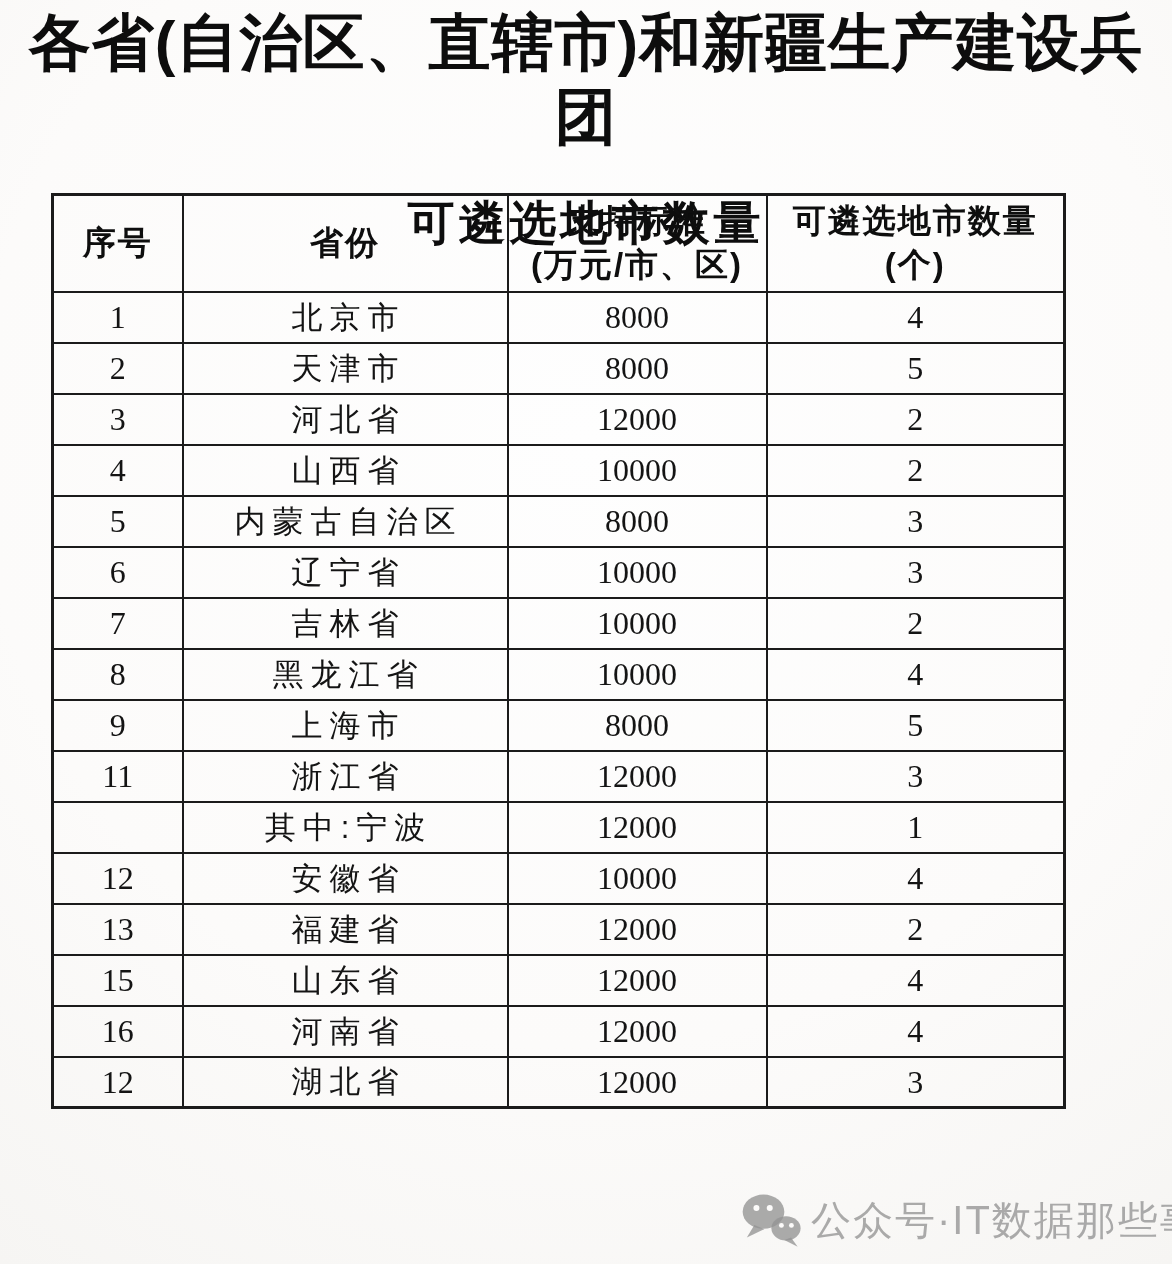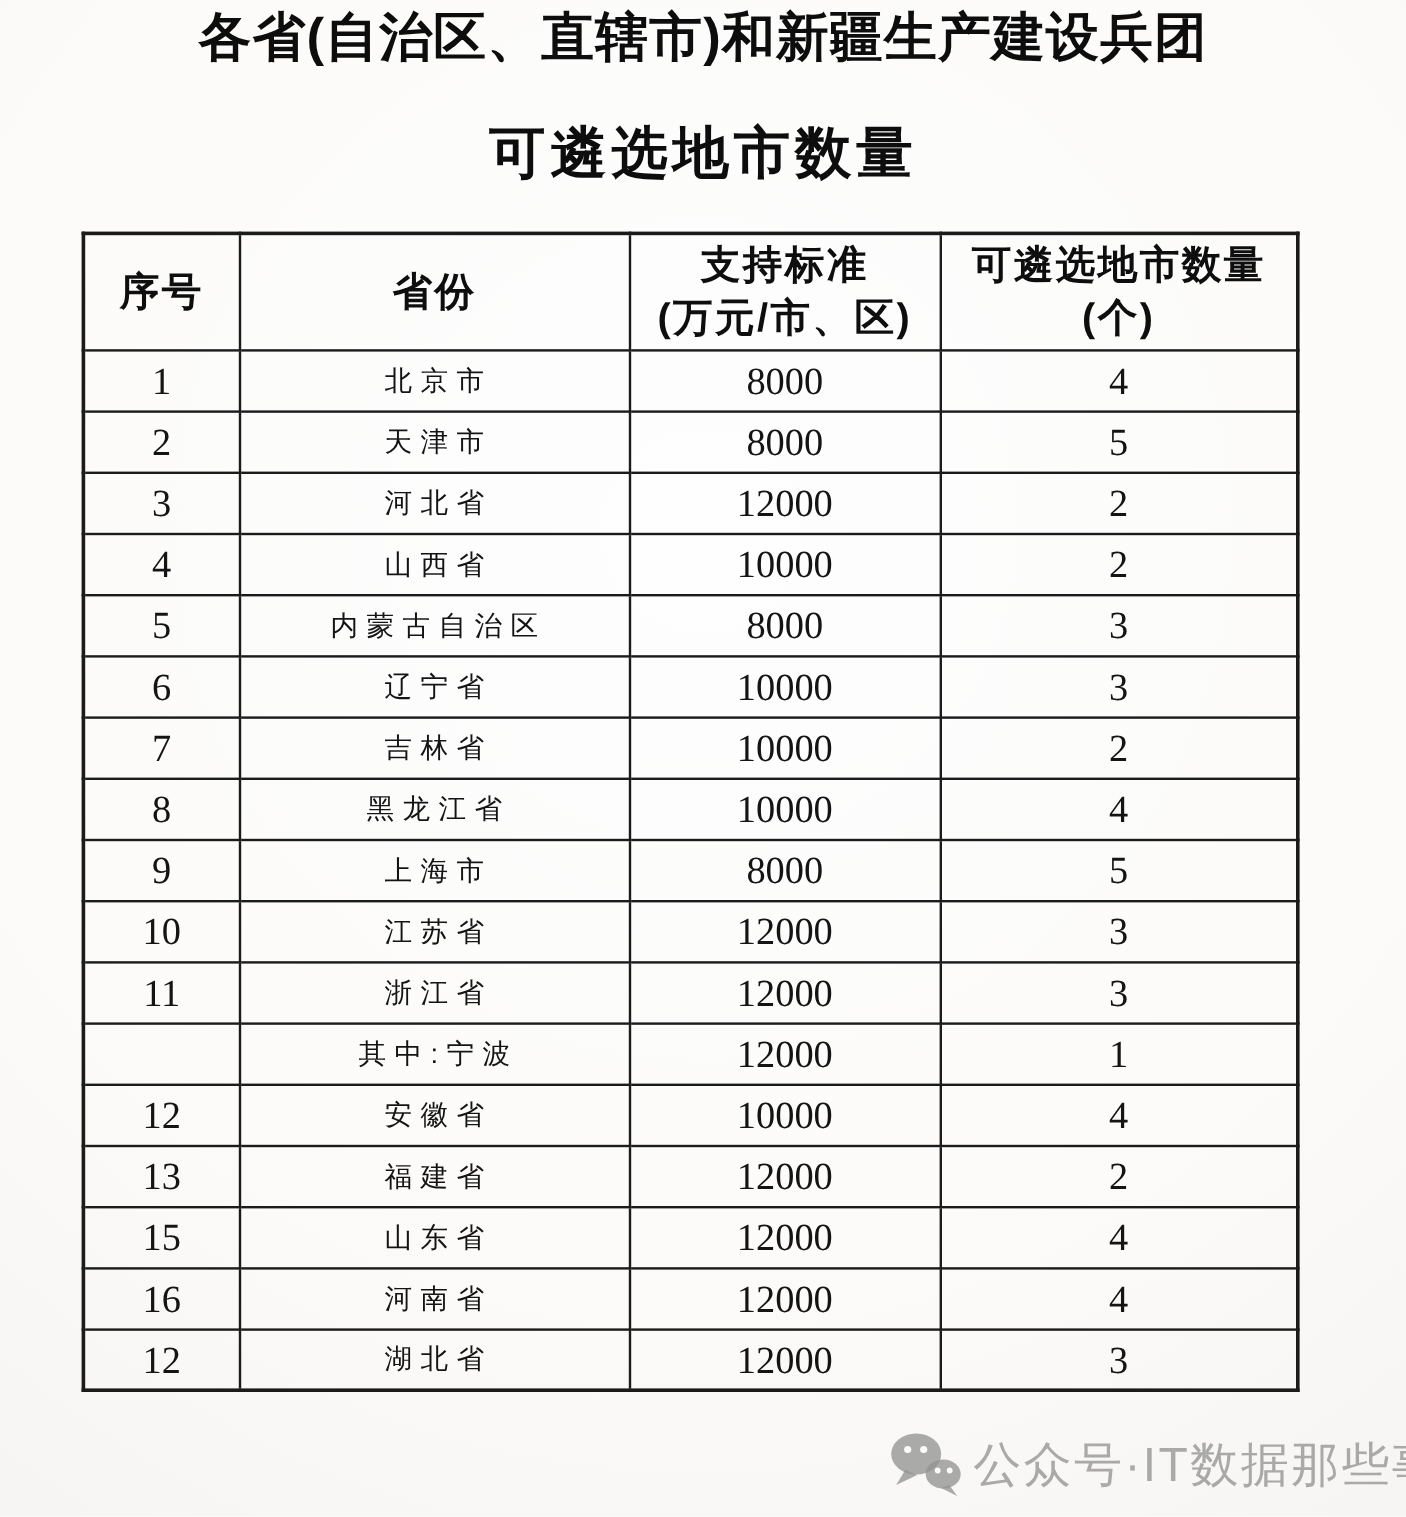--- a/index.html
+++ b/index.html
@@ -26,35 +26,35 @@
     position: absolute;
     top: 6px;
     left: 0;
     width: 100%;
     text-align: center;
     font-family: "Liberation Sans", "DejaVu Sans", sans-serif;
     font-weight: bold;
     color: #0d0d0d;
   }
   .title-line1 {
-    font-size: 44px;
+    font-size: 62px;
     letter-spacing: 1px;
     line-height: 1.2;
   }
   .title-line2 {
     margin-top: 40px;
     font-size: 47px;
     letter-spacing: 4px;
     line-height: 1.2;
   }
 
   
   table.data-table {
     position: absolute;
-    left: 68px;
+    left: 51px;
     top: 193px;
     width: 1012px;
     border-collapse: collapse;
     table-layout: fixed;
     background: transparent;
   }
   table.data-table, .data-table th, .data-table td {
     border: 2px solid var(--border);
   }
   table.data-table { border-width: 3px; }
@@ -82,21 +82,21 @@
     text-align: center;
     vertical-align: middle;
     font-size: 31px;
     line-height: 1;
     color: #141414;
   }
   .data-table td.cell-province {
     font-family: Liberation Sans, sans-serif;
     letter-spacing: 7px;
     text-indent: 7px;
-    font-size: 23px;
+    font-size: 31px;
   }
   .data-table td.cell-no,
   .data-table td.cell-standard,
   .data-table td.cell-count {
     font-family: "Liberation Serif", "DejaVu Serif", serif;
     font-size: 32px;
   }
 
   
   .watermark {
@@ -193,26 +193,20 @@
           <td class="cell-standard">10000</td>
           <td class="cell-count">4</td>
         </tr>
         <tr>
           <td class="cell-no">9</td>
           <td class="cell-province">上海市</td>
           <td class="cell-standard">8000</td>
           <td class="cell-count">5</td>
         </tr>
         <tr>
-          <td class="cell-no">10</td>
-          <td class="cell-province">江苏省</td>
-          <td class="cell-standard">12000</td>
-          <td class="cell-count">3</td>
-        </tr>
-        <tr>
           <td class="cell-no">11</td>
           <td class="cell-province">浙江省</td>
           <td class="cell-standard">12000</td>
           <td class="cell-count">3</td>
         </tr>
         <tr>
           <td class="cell-no"></td>
           <td class="cell-province">其中:宁波</td>
           <td class="cell-standard">12000</td>
           <td class="cell-count">1</td>

